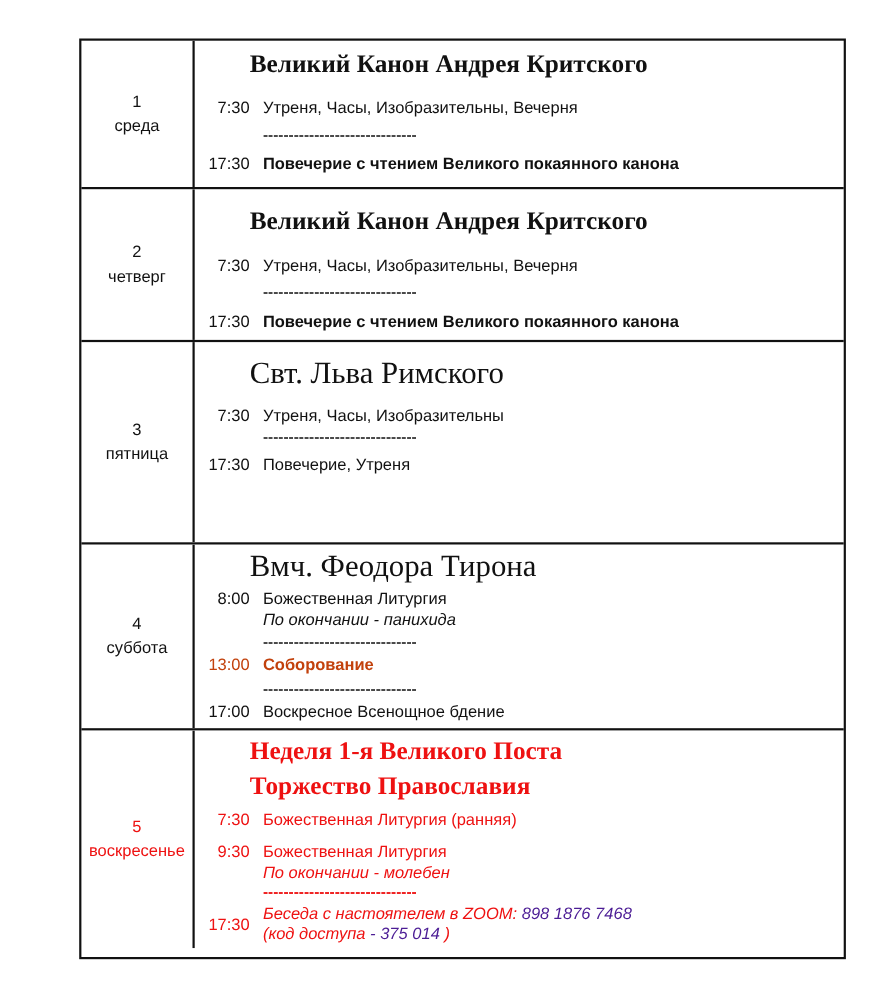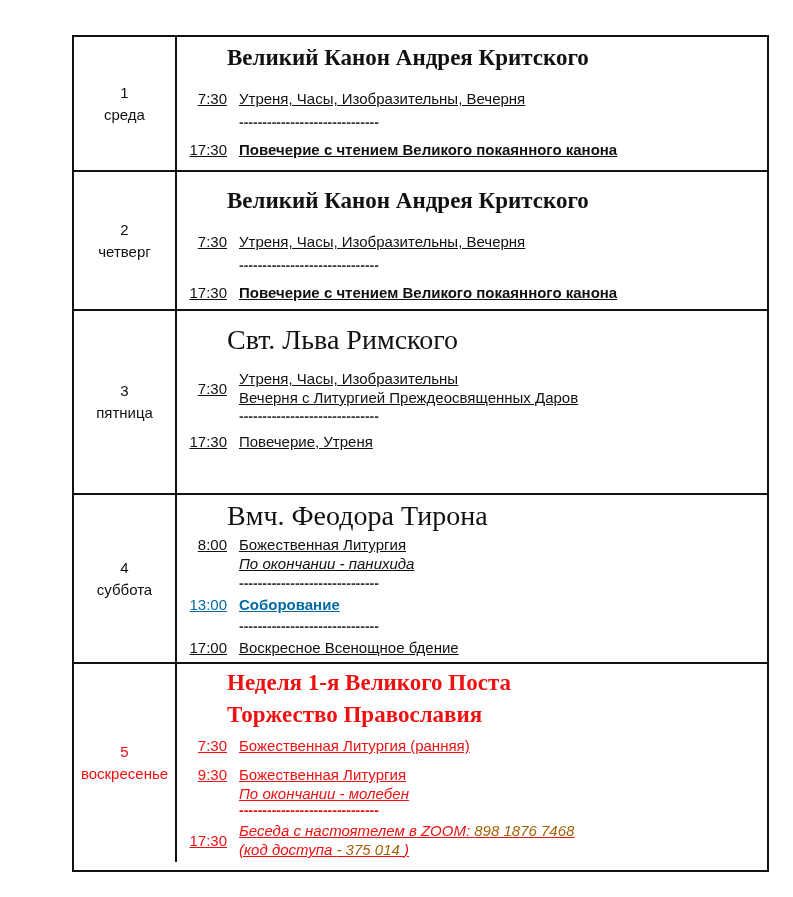--- a/index.html
+++ b/index.html
@@ -42,21 +42,21 @@
     padding-left:6px;
     overflow:hidden;
   }
   .title {
     font-family:"Liberation Serif","DejaVu Serif",serif;
     font-size:23px; line-height:30px;
     font-weight:bold;
     margin-left:44px;
   }
   .title.regular { font-weight:normal; font-size:28px; line-height:34px; }
-  .entry { display:flex; margin-top:10px;text-decoration:underline; }
+  .entry { display:flex; margin-top:10px; }
   .entry.center { align-items:center; }
   .time {
     flex:0 0 44px; width:44px;
     text-align:right;
     font-size:15px; line-height:19px;
   }
   .desc {
     margin-left:12px;
     font-size:15px; line-height:19px;
   }
@@ -68,26 +68,26 @@
     letter-spacing:0px;
     white-space:nowrap;
   }
   .note {
     margin-left:56px;
     font-size:15px; line-height:19px;
     font-weight:bold; font-style:italic;
   }
   .bold { font-weight:bold; }
   .italic { font-style:italic; }
-  .darkred { color:#0369a1; }
+  .darkred { color:#c2410c; }
   .blue { color:#2222cc; }
   .row-5 .day-cell, .row-5 .content-cell { color:#ee1111; }
   .row-5 .title { font-size:23px; line-height:30px; }
   .row-5 .sep { color:#ee1111; }
-  .row-5 .blue { color:#a16207; }
+  .row-5 .blue { color:#4c1d95; }
   
   .row-1 .title { margin-top:6px; }
   .row-1 .entry-a { margin-top:16px; }
   .row-1 .sep { margin-top:8px; }
   .row-1 .entry-b { margin-top:12px; }
   .row-2 .title { margin-top:14px; }
   .row-2 .entry-a { margin-top:16px; }
   .row-2 .sep { margin-top:8px; }
   .row-2 .entry-b { margin-top:12px; }
   .row-3 .title { margin-top:12px; }
@@ -156,21 +156,20 @@
       <div class="day-cell">
         <div>3</div>
         <div>пятница</div>
       </div>
       <div class="content-cell">
         <div class="title regular">Свт. Льва Римского</div>
         <div class="entry entry-a center">
           <span class="time">7:30</span>
           <span class="desc">
             <div>Утреня, Часы, Изобразительны</div>
-            <div>Вечерня с Литургией Преждеосвященных Даров</div>
           </span>
         </div>
         <div class="sep">------------------------------</div>
         <div class="entry entry-b">
           <span class="time">17:30</span>
           <span class="desc">Повечерие, Утреня</span>
         </div>
       </div>
     </div>
 

